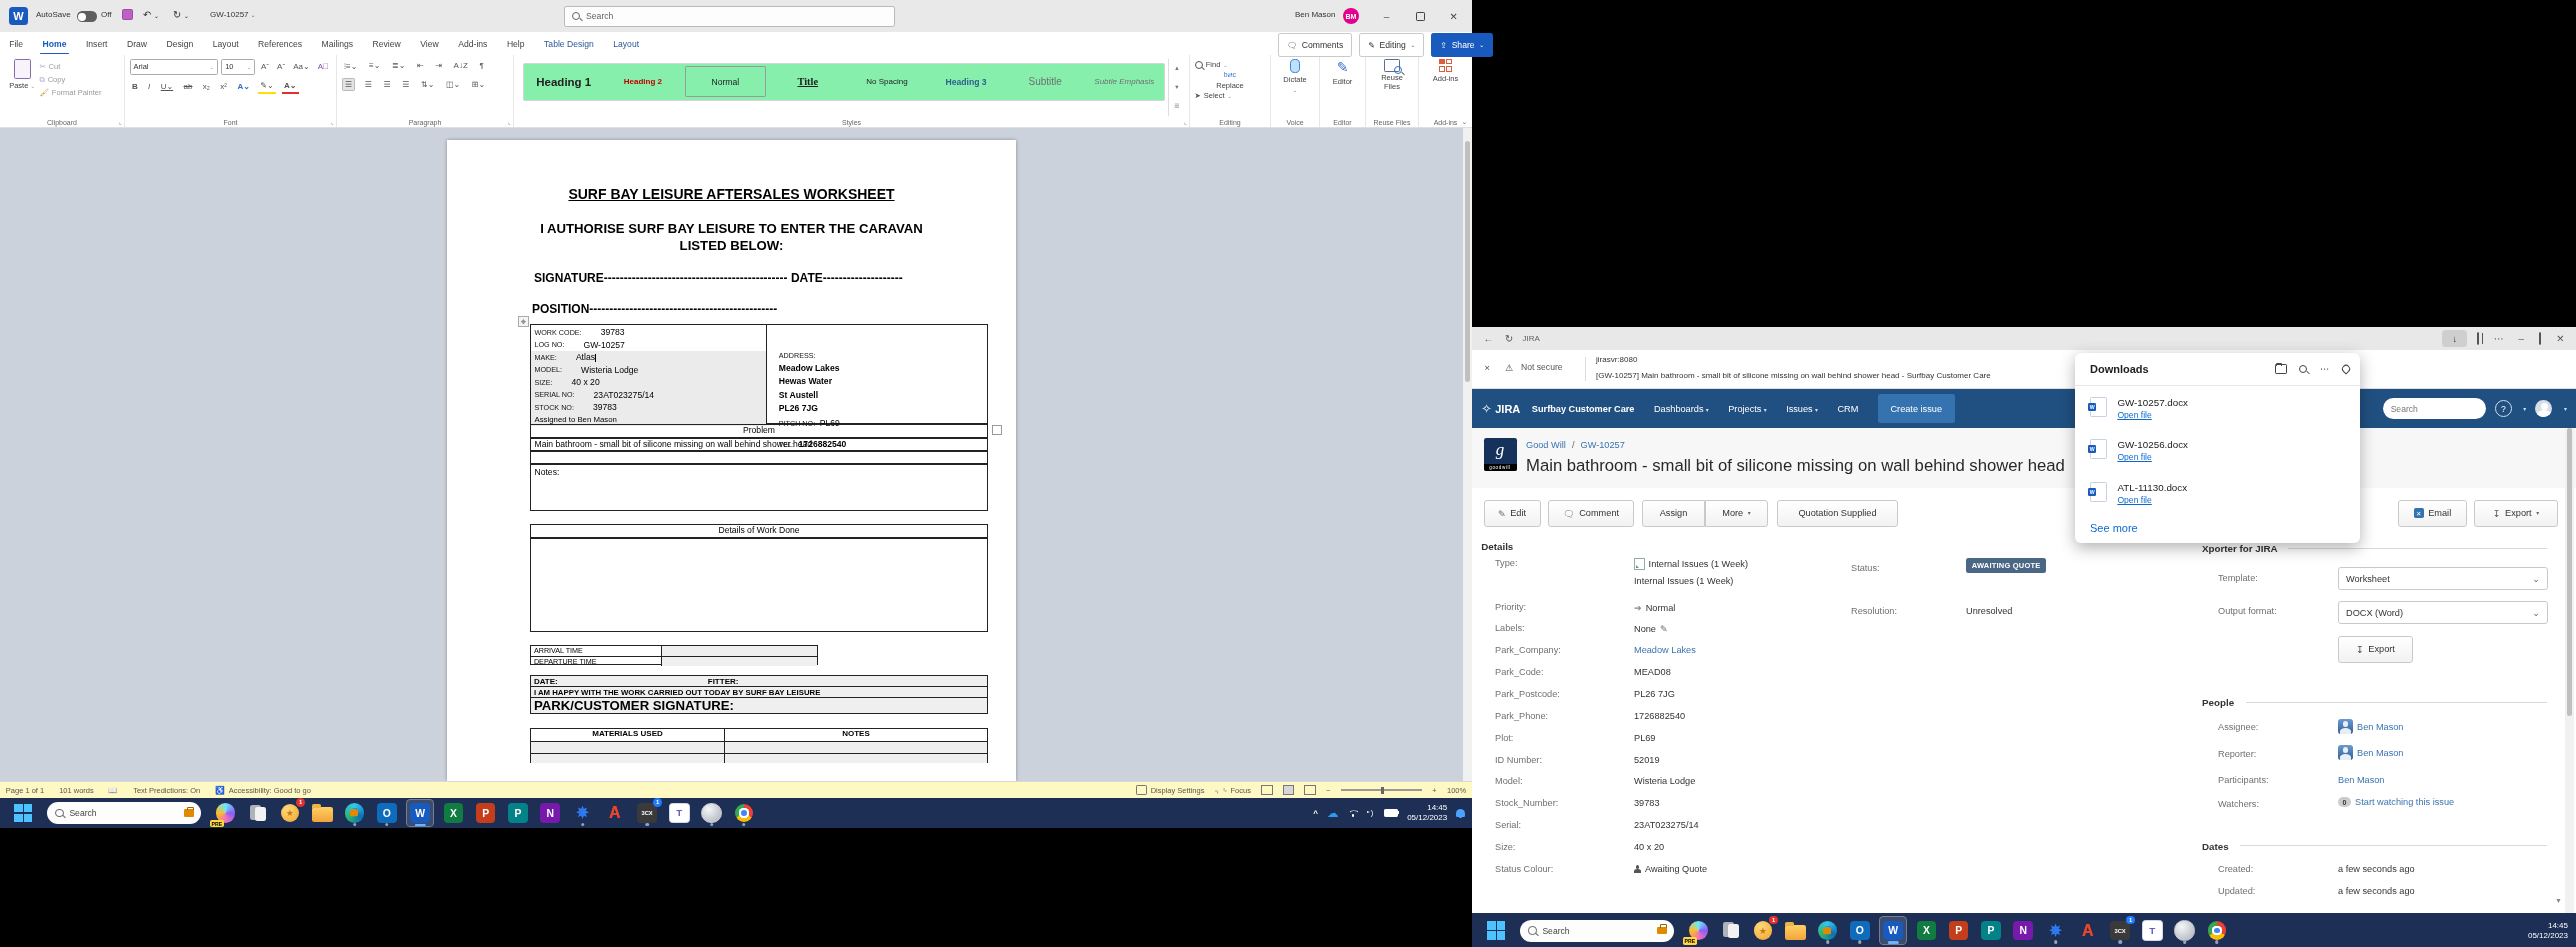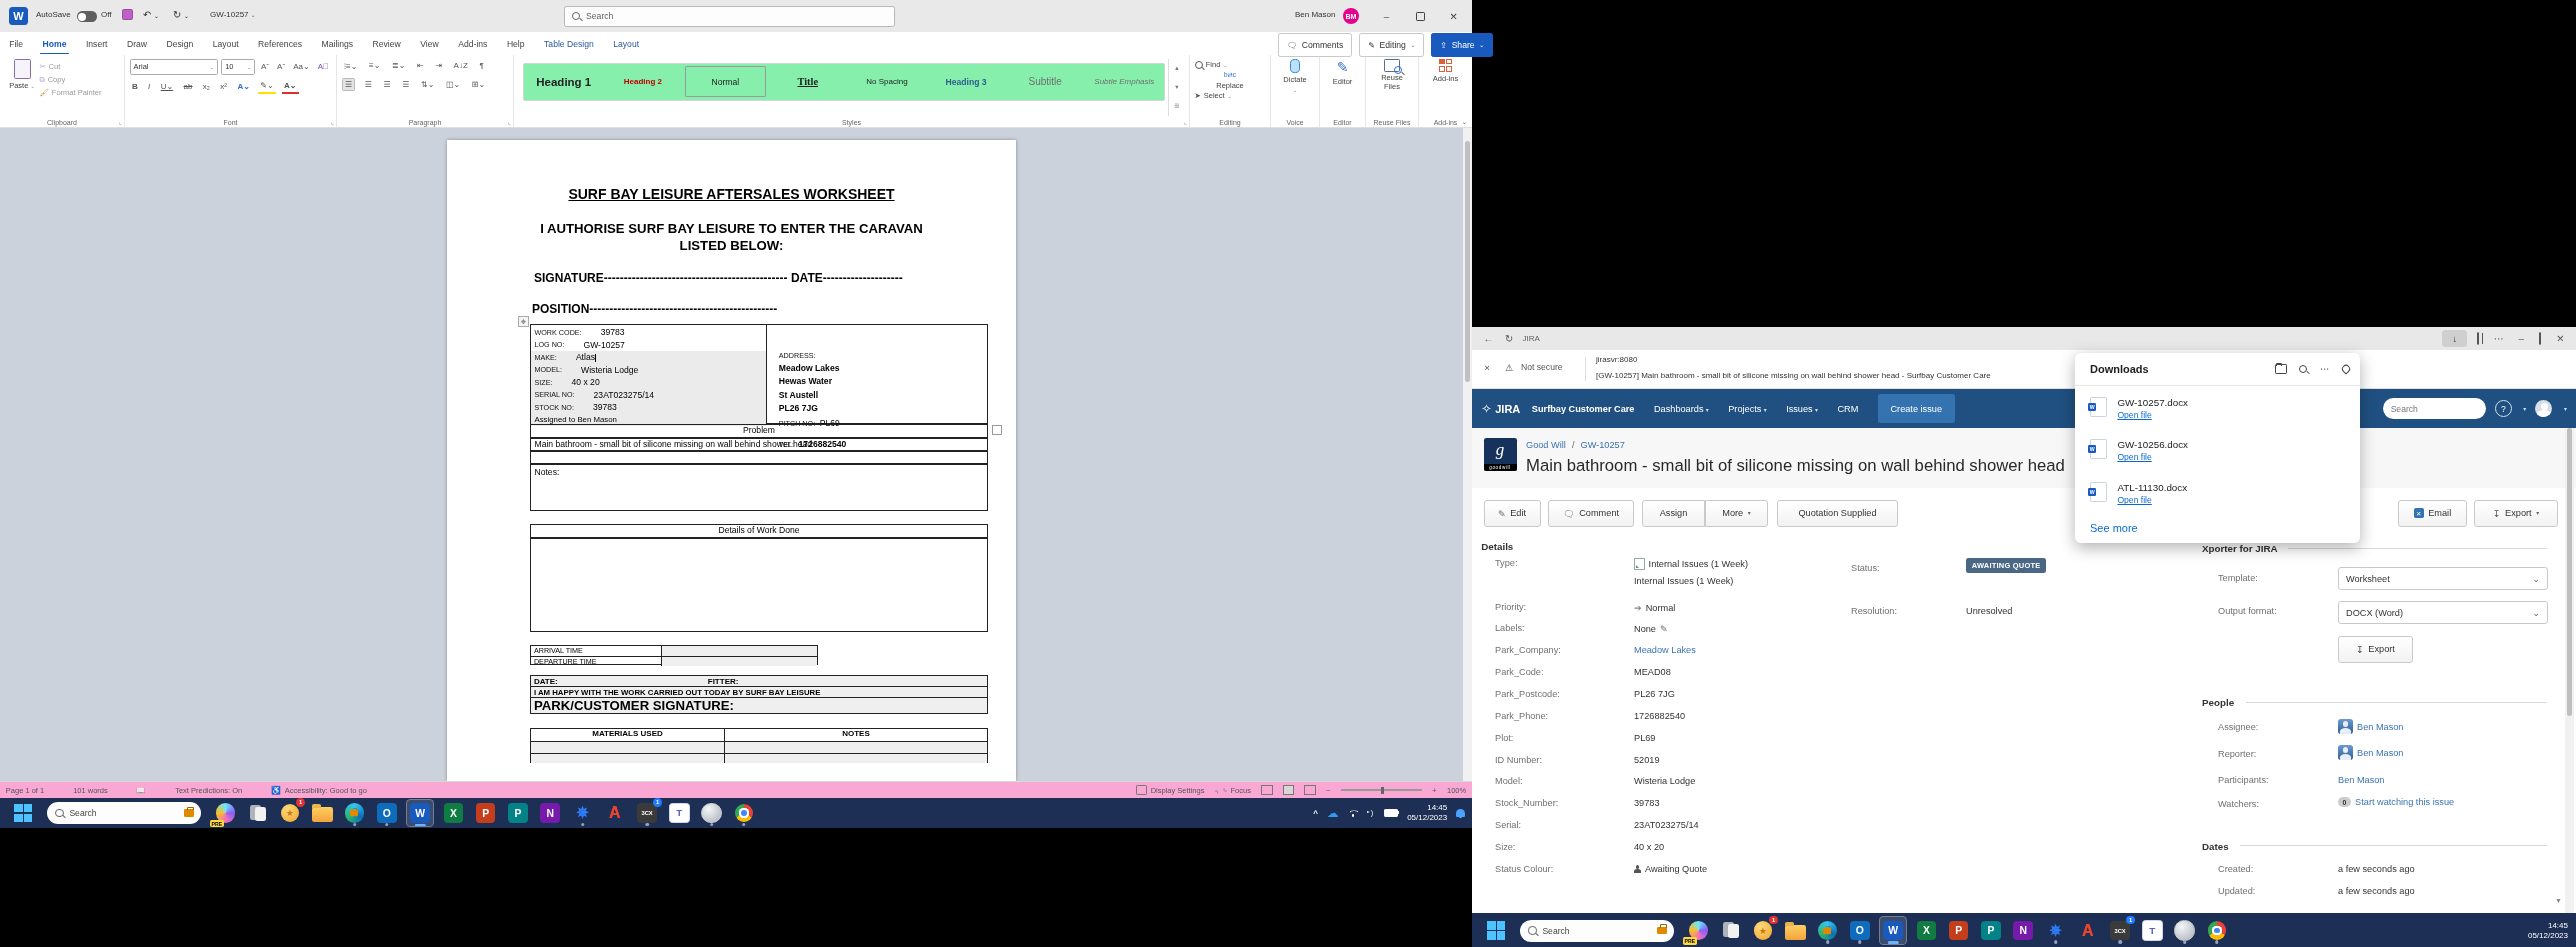--- a/index.html
+++ b/index.html
@@ -57,22 +57,22 @@
   .dval{font-size:8.6px;color:#000;}
   .drow{display:flex;align-items:center;gap:19px;height:12.5px;padding-left:3.5px;}
   .hl-row{background:#ebebeb;}
   .docbox{position:absolute;border:1.2px solid #222;box-sizing:border-box;}
   .docbox.thin{border-width:0.9px;}
   .caret{display:inline-block;width:0.6px;height:8.6px;background:#000;vertical-align:middle;}
   .gray-cell{background:#efefef;}
   .move-handle{position:absolute;width:8.6px;height:8.6px;border:0.6px solid #aaa;background:#f4f4f4;color:#777;
                font-size:6.3px;display:flex;align-items:center;justify-content:center;}
   
-  #w-status{left:0;top:781px;width:1472px;height:17px;background:#f9a8d4;border-top:0.6px solid #d8d8d8;
-            display:flex;align-items:center;font-size:7.5px;color:#555;box-sizing:border-box;padding:0 5.8px;gap:14px;}
+  #w-status{left:0;top:781px;width:1472px;height:17px;background:#fef9c3;border-top:0.6px solid #d8d8d8;
+            display:flex;align-items:center;font-size:7.5px;color:#555;box-sizing:border-box;padding:0 5.8px;}
   .sb-item{margin-right:15px;white-space:nowrap;display:flex;align-items:center;gap:3.5px;}
   .sb-right{margin-left:auto;display:flex;align-items:center;gap:10.4px;}
   .zoom-slider{width:81px;height:1.2px;background:#999;position:relative;}
   .zoom-slider::before{content:"";position:absolute;left:50%;top:-2.9px;width:2.3px;height:7px;background:#666;}
   .viewic{width:9.2px;height:8px;border:0.9px solid #777;}
   
   .taskbar{background:#1d2f55;display:flex;align-items:center;box-sizing:border-box;}
   #taskbar-left{left:0;top:798px;width:1472px;height:30px;padding:0 7px;}
   #taskbar-right{left:1472px;top:913px;width:1104px;height:35px;padding:0 8px;}
   .startlogo{width:19.5px;height:19.5px;display:grid;grid-template-columns:8.6px 8.6px;grid-template-rows:8.6px 8.6px;gap:1.2px;place-content:center;}

